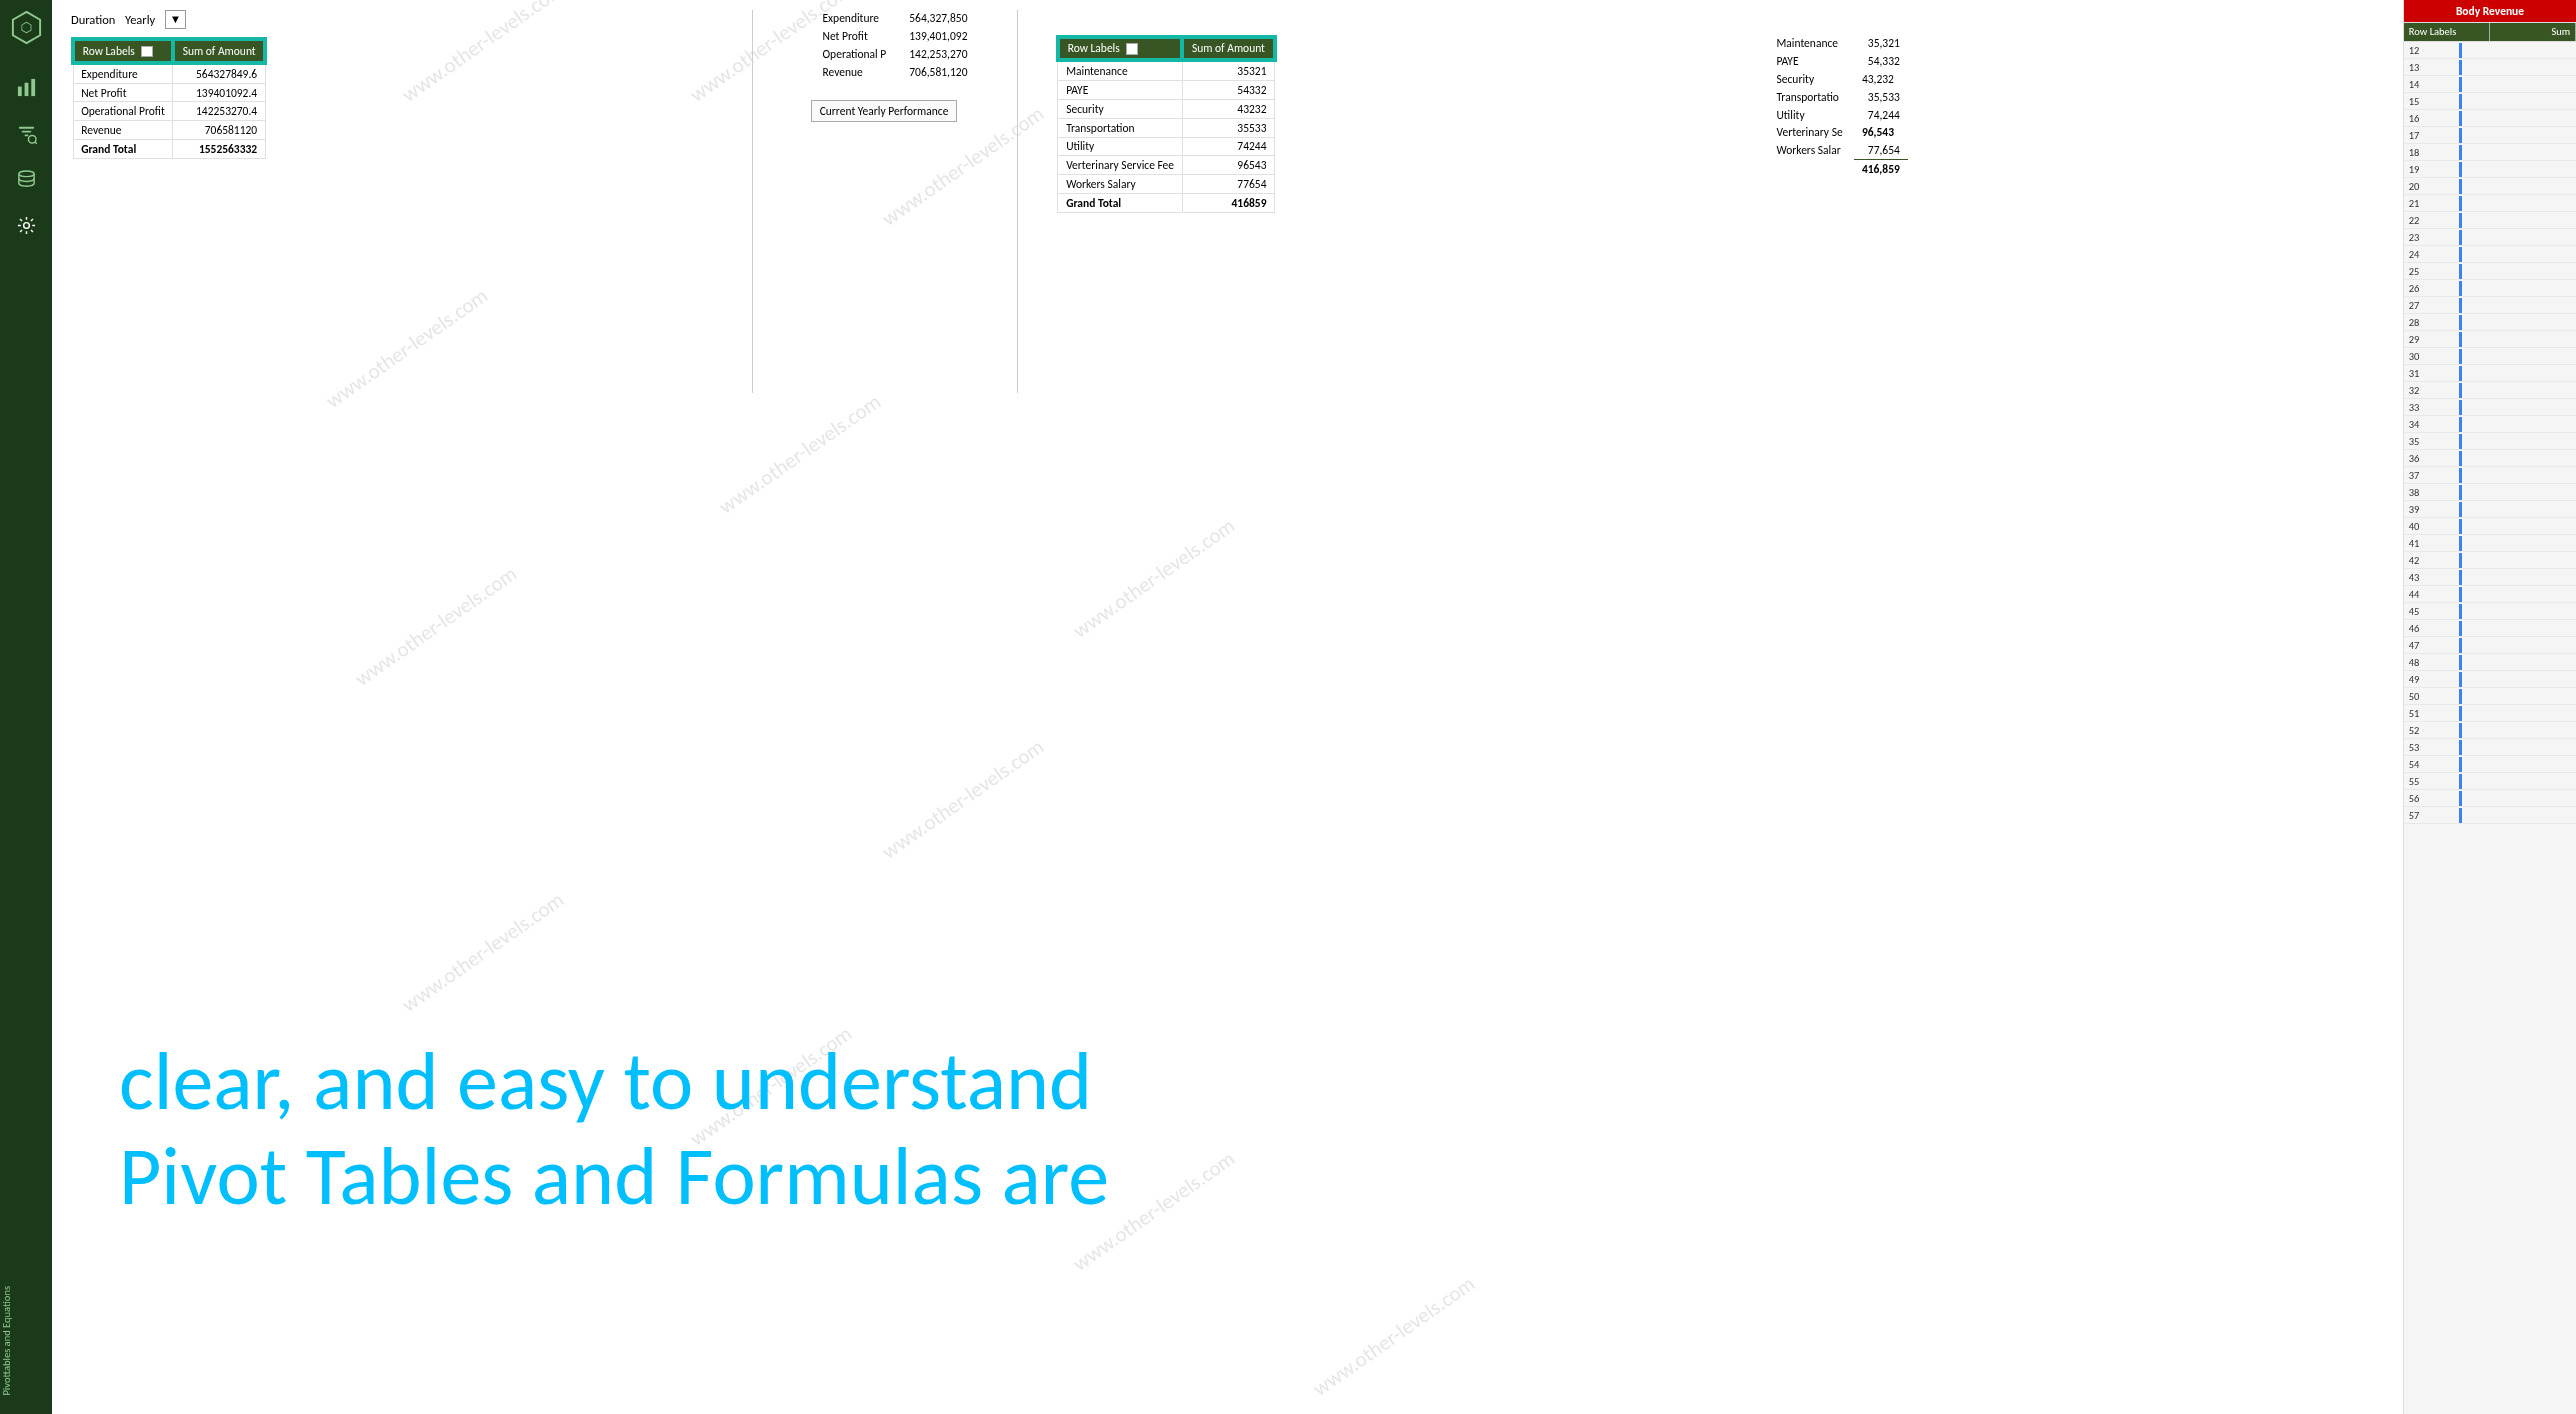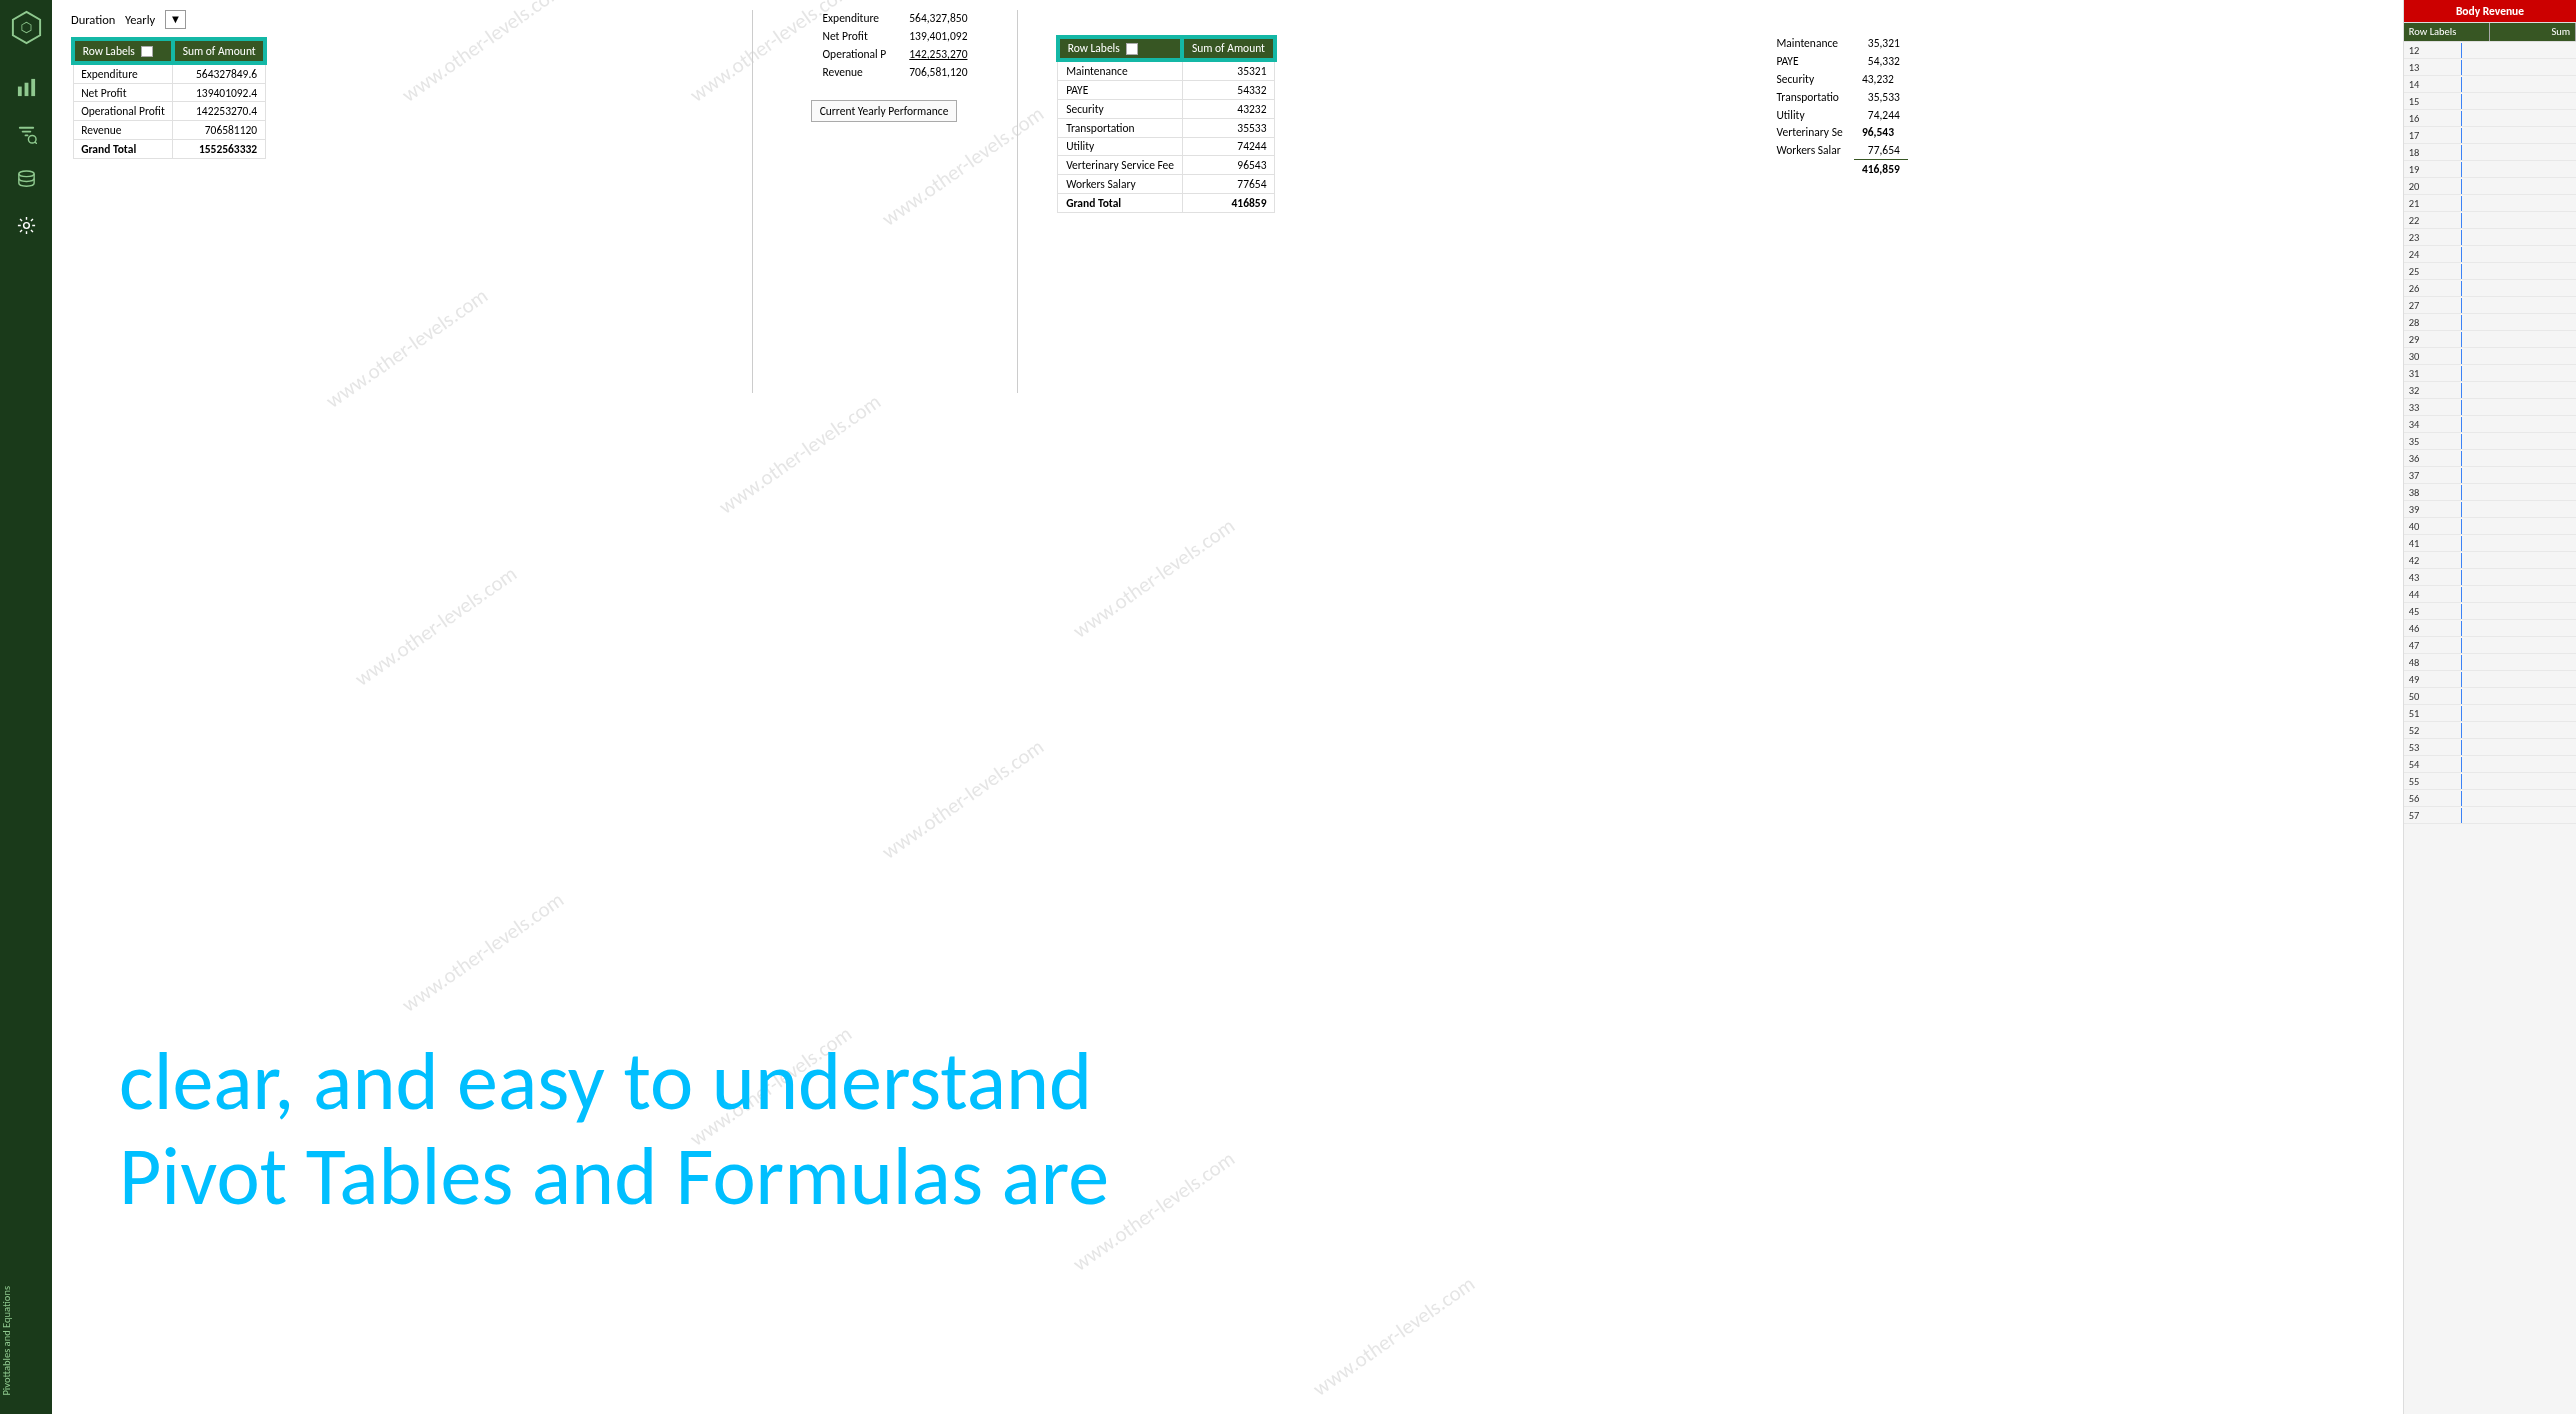--- a/index.html
+++ b/index.html
@@ -247,21 +247,21 @@
       display: flex;
       align-items: center;
       border-bottom: 1px solid #e8e8e8;
       min-height: 17px;
     }
     .row-num-item .rn-label {
       width: 58px;
       font-size: 10.5px;
       padding: 1px 4.8px;
       color: #333;
-      border-right: 1px solid #3b82f6;
+      border-right: 3px solid #3b82f6;
       flex-shrink: 0;
     }
     .row-num-item .rn-value {
       flex: 1;
       font-size: 10.5px;
       padding: 1px 4.8px;
       color: #333;
       text-align: right;
     }
   </style>
@@ -376,21 +376,21 @@
         <tr>
               <td>Expenditure</td>
               <td class="amount-cell" style="text-align: right;">564,327,850</td>
             </tr>
             <tr>
               <td>Net Profit</td>
               <td class="amount-cell" style="text-align: center;">139,401,092</td>
             </tr>
             <tr>
               <td>Operational P</td>
-              <td class="amount-cell" style="text-align: right; text-decoration: underline;">142,253,270</td>
+              <td class="amount-cell" style="text-align: right;">142,253,270</td>
             </tr>
             <tr>
               <td>Revenue</td>
               <td class="amount-cell" style="text-align: right;">706,581,120</td>
             </tr>
           </tbody>
       </table>
       <div class="current-perf-label" style="margin-top:19px; border:1px solid #aaa; padding:2.9px 7.7px; font-size:11.5px; display:inline-block;">Current Yearly Performance</div>
     </div>
 

